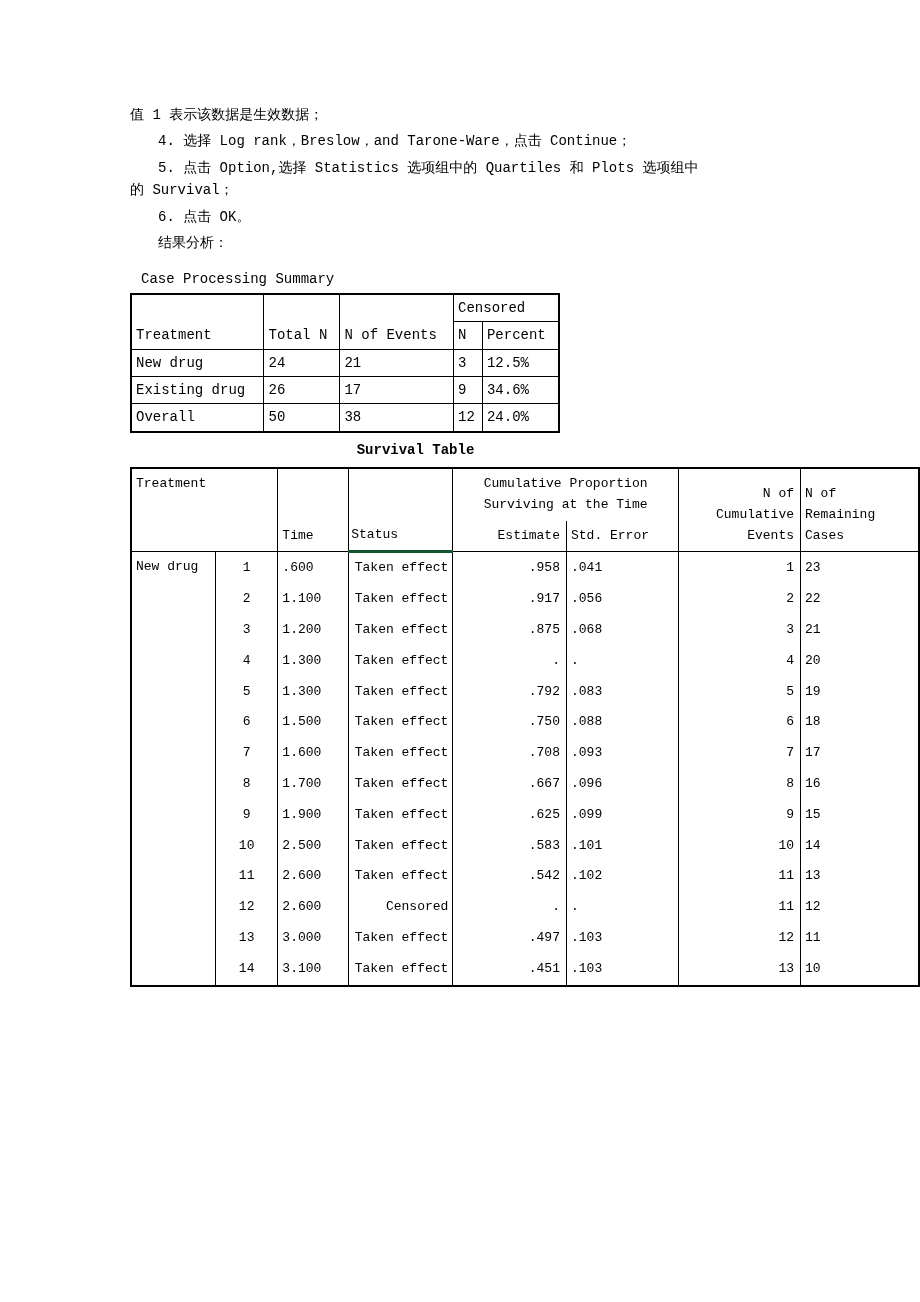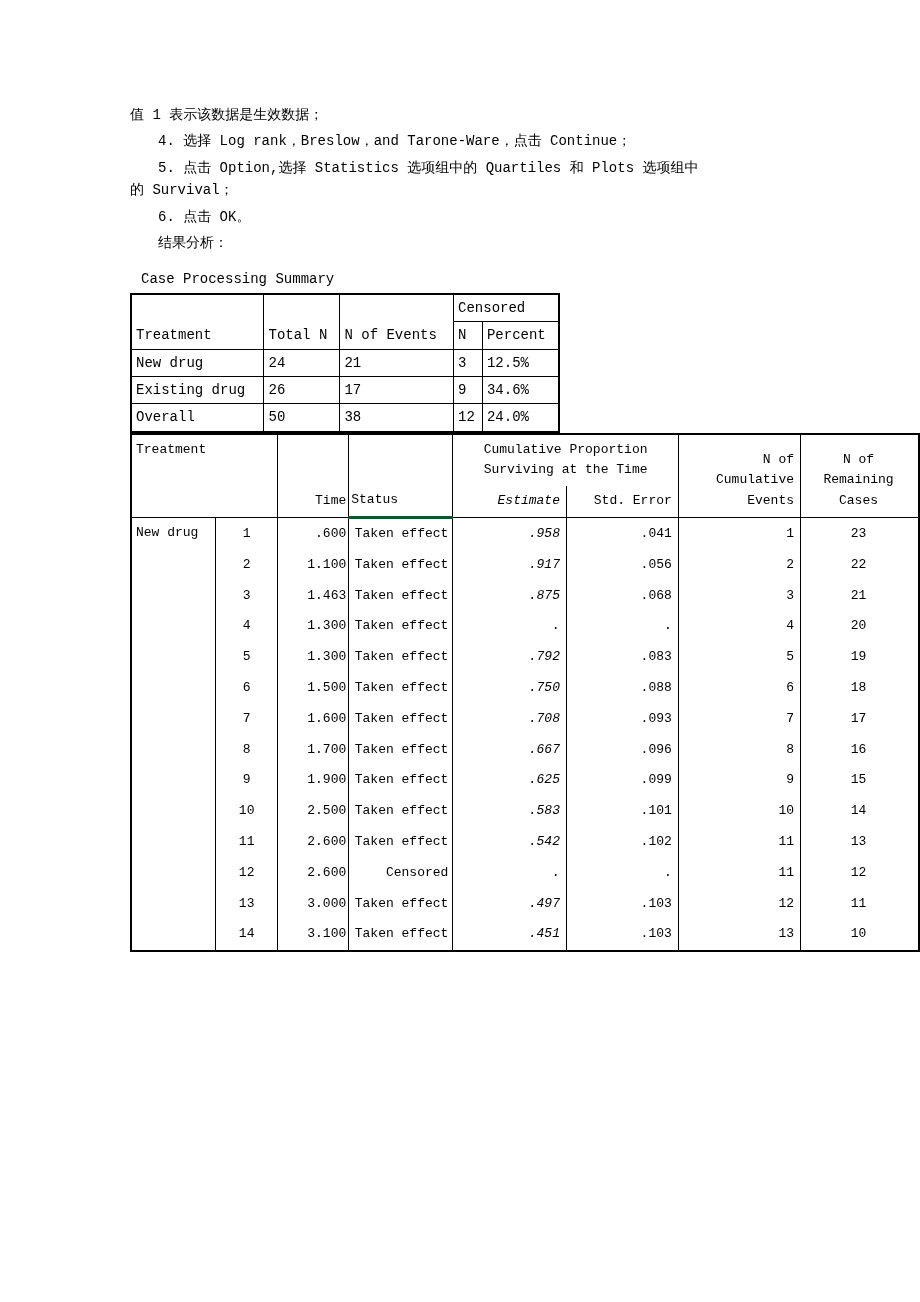--- a/index.html
+++ b/index.html
@@ -57,26 +57,26 @@
 }
 .surv-tbl thead tr:first-child th{border-bottom:none;}
 .surv-tbl thead th.spanhead{border-bottom:1px solid #000;}
 .surv-tbl thead th.noright{border-right:none;}
 .surv-tbl tbody td{
   border-right:1px solid #000;
 }
 .surv-tbl tbody td:last-child{border-right:none;}
 .surv-tbl .c-treat{width:78px;text-align:left;vertical-align:top;}
 .surv-tbl .c-idx{width:56px;text-align:center;}
-.surv-tbl .c-time{width:66px;text-align:right;padding-right:2px;}
+.surv-tbl .c-time{width:66px;text-align:left;padding-right:2px;}
 .surv-tbl .c-status{width:100px;text-align:right;padding-left:2px;}
-.surv-tbl .c-est{width:106px;text-align:right;padding-right:6px;font-style:italic;}
-.surv-tbl .c-err{width:106px;text-align:right;padding-right:6px;}
+.surv-tbl .c-est{width:106px;text-align:right;padding-right:6px;}
+.surv-tbl .c-err{width:106px;text-align:left;padding-right:6px;}
 .surv-tbl .c-cum{width:114px;text-align:right;padding-right:6px;}
-.surv-tbl .c-rem{width:110px;text-align:center;padding-right:6px;}
+.surv-tbl .c-rem{width:110px;text-align:left;padding-right:6px;}
 </style>
 </head>
 <body>
 
 <div class="page">
   <div class="instructions">
     <p class="first">值 1 表示该数据是生效数据；</p>
     <p>4. 选择 Log rank，Breslow，and Tarone-Ware，点击 Continue；</p>
     <p>5. 点击 Option,选择 Statistics 选项组中的 Quartiles 和 Plots 选项组中的 Survival；</p>
     <p>6. 点击 OK。</p>
@@ -115,20 +115,21 @@
         <tr>
           <td>Overall</td>
           <td>50</td>
           <td>38</td>
           <td>12</td>
           <td>24.0%</td>
         </tr>
       </tbody>
   </table>
 
+  <div class="surv-title">Survival Table</div>
   <table class="surv-tbl">
     <thead>
       <tr>
         <th class="c-treat" rowspan="2" colspan="2" style="border-bottom:1px solid #000;">Treatment</th>
         <th class="c-time" rowspan="2" style="border-bottom:1px solid #000;">Time</th>
         <th class="c-status" rowspan="2" style="border-bottom:3px solid #14532d;text-align:left;">Status</th>
         <th colspan="2" class="spanhead">Cumulative Proportion Surviving at the Time</th>
         <th class="c-cum" rowspan="2" style="border-bottom:1px solid #000;">N of Cumulative Events</th>
         <th class="c-rem noright" rowspan="2" style="border-bottom:1px solid #000;">N of Remaining Cases</th>
       </tr>
@@ -152,21 +153,21 @@
           <td class="c-idx">2</td>
           <td class="c-time">1.100</td>
           <td class="c-status">Taken effect</td>
           <td class="c-est">.917</td>
           <td class="c-err">.056</td>
           <td class="c-cum">2</td>
           <td class="c-rem">22</td>
         </tr>
         <tr>
           <td class="c-idx">3</td>
-          <td class="c-time">1.463</td>
+          <td class="c-time">1.200</td>
           <td class="c-status">Taken effect</td>
           <td class="c-est">.875</td>
           <td class="c-err">.068</td>
           <td class="c-cum">3</td>
           <td class="c-rem">21</td>
         </tr>
         <tr>
           <td class="c-idx">4</td>
           <td class="c-time">1.300</td>
           <td class="c-status">Taken effect</td>

